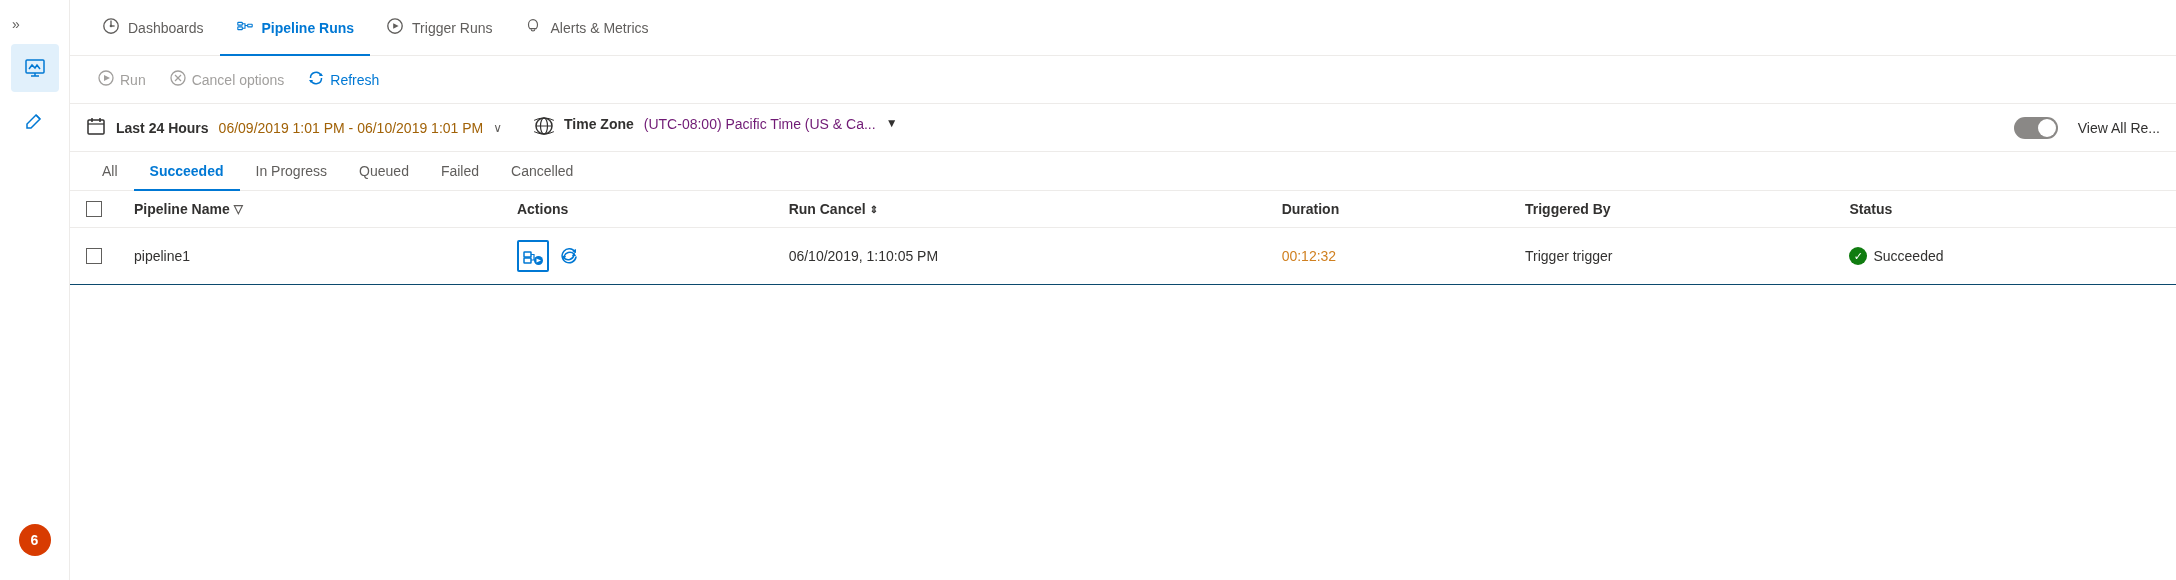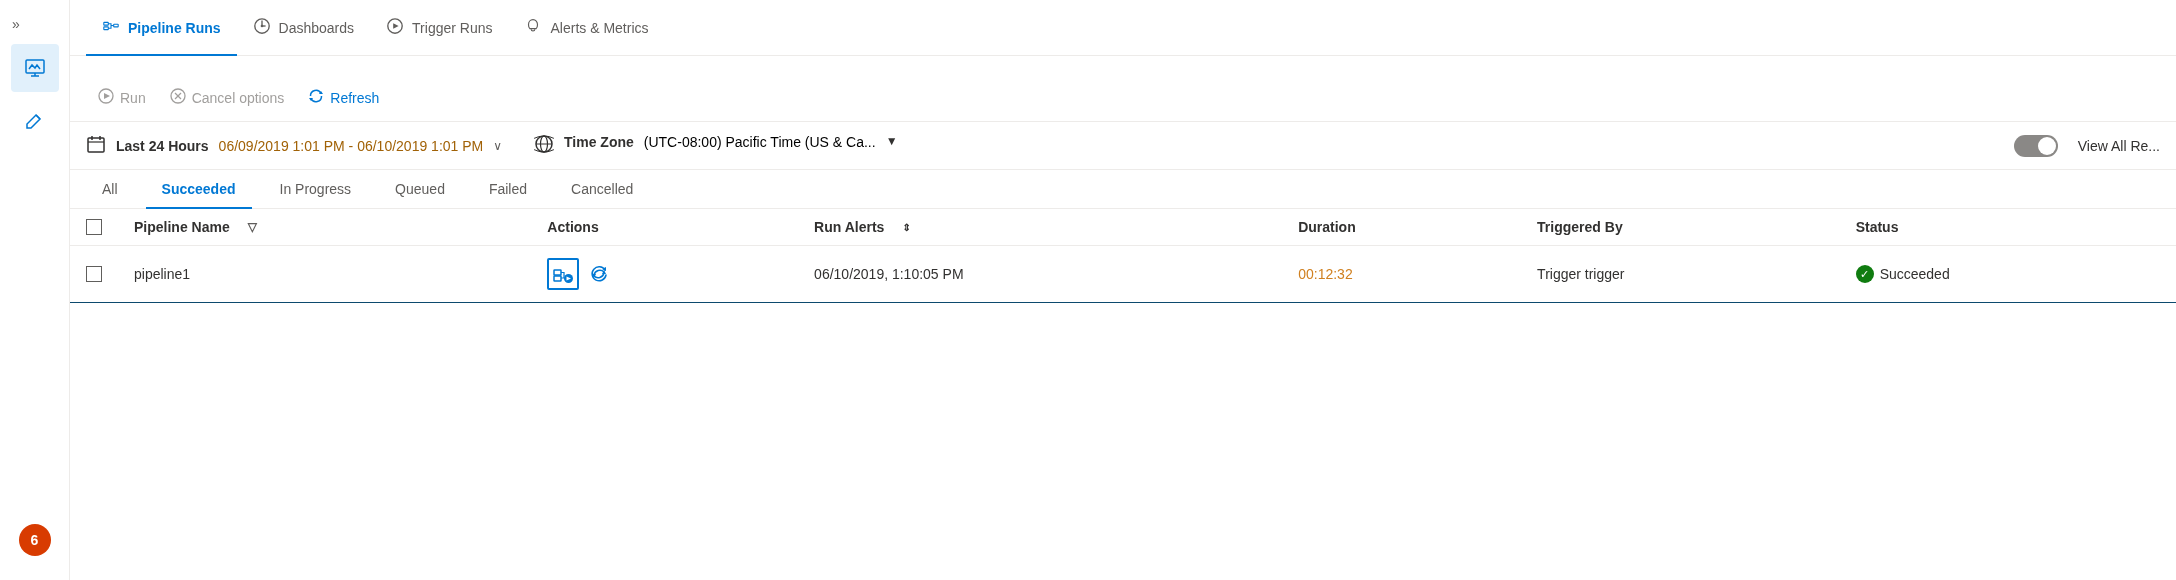--- a/index.html
+++ b/index.html
@@ -113,21 +113,20 @@
       display: flex;
       align-items: center;
       gap: 6px;
       padding: 6px 12px;
       cursor: pointer;
       border: none;
       background: none;
       color: #323130;
       font-size: 14px;
       border-radius: 2px;
-      margin-top: 18px;
     }
 
     .toolbar-btn.disabled {
       color: #a19f9d;
       cursor: default;
     }
 
     
     .filter-bar {
       display: flex;
@@ -165,21 +164,21 @@
       display: flex;
       align-items: flex-start;
       gap: 10px;
     }
 
     .filter-timezone-label {
       font-weight: 600;
     }
 
     .filter-timezone-value {
-      color: #000000;
+      color: #701a75;
     }
 
     .filter-timezone-chevron {
       font-size: 12px;
     }
 
     .filter-toggle {
       display: flex;
       align-items: center;
       gap: 20px;
@@ -210,21 +209,21 @@
       font-size: 14px;
       white-space: nowrap;
     }
 
     
     .status-tabs {
       display: flex;
       align-items: center;
       padding: 0 16px;
       border-bottom: 1px solid #edebe9;
-      gap: 12px;
+      gap: 0;
       flex-shrink: 0;
     }
 
     .status-tab {
       padding: 10px 16px;
       cursor: pointer;
       color: #605e5c;
       font-size: 14px;
       border-bottom: 2px solid transparent;
       position: relative;
@@ -271,21 +270,21 @@
 
     tbody td {
       padding: 12px 16px;
       font-size: 14px;
       color: #323130;
     }
 
     .col-header-sort {
       display: flex;
       align-items: center;
-      gap: 18px;
+      gap: 4px;
     }
 
     .filter-icon {
       color: #605e5c;
       font-size: 12px;
     }
 
     .sort-icon {
       font-size: 10px;
     }
@@ -376,43 +375,43 @@
   </div>
 
   <div class="sidebar-item" style="margin-top:auto;margin-bottom:16px;">
     <div style="width:32px;height:32px;background:#d83b01;border-radius:50%;display:flex;align-items:center;justify-content:center;color:white;font-size:14px;font-weight:bold;">6</div>
   </div>
 </div>
 
 <div class="main-content">
 
   <div class="top-nav">
+    <div class="nav-tab">
+      <span class="nav-tab-icon">
+        <svg width="18" height="18" viewBox="0 0 20 20" fill="none">
+          <circle cx="10" cy="10" r="8" stroke="#605e5c" stroke-width="1.5" fill="none"></circle>
+          <path d="M10 10 L10 4" stroke="#605e5c" stroke-width="1.5"></path>
+          <path d="M10 10 L14 10" stroke="#605e5c" stroke-width="1.5"></path>
+          <circle cx="10" cy="10" r="1.5" fill="#605e5c"></circle>
+        </svg>
+      </span>
+      <span>Dashboards</span>
+    </div>
+
     <div class="nav-tab active">
       <span class="nav-tab-icon">
         <svg width="18" height="18" viewBox="0 0 20 20" fill="none">
           <rect x="2" y="6" width="5" height="3" rx="0.5" stroke="#0078d4" stroke-width="1.2" fill="none"></rect>
           <rect x="2" y="11" width="5" height="3" rx="0.5" stroke="#0078d4" stroke-width="1.2" fill="none"></rect>
           <rect x="13" y="8" width="5" height="3" rx="0.5" stroke="#0078d4" stroke-width="1.2" fill="none"></rect>
           <path d="M7 7.5h3v5H7" stroke="#0078d4" stroke-width="1.2" fill="none"></path>
           <path d="M10 9.5h3" stroke="#0078d4" stroke-width="1.2"></path>
         </svg>
       </span>
       <span>Pipeline Runs</span>
-    </div>
-
-    <div class="nav-tab">
-      <span class="nav-tab-icon">
-        <svg width="18" height="18" viewBox="0 0 20 20" fill="none">
-          <circle cx="10" cy="10" r="8" stroke="#605e5c" stroke-width="1.5" fill="none"></circle>
-          <path d="M10 10 L10 4" stroke="#605e5c" stroke-width="1.5"></path>
-          <path d="M10 10 L14 10" stroke="#605e5c" stroke-width="1.5"></path>
-          <circle cx="10" cy="10" r="1.5" fill="#605e5c"></circle>
-        </svg>
-      </span>
-      <span>Dashboards</span>
     </div>
 
     <div class="nav-tab">
       <span class="nav-tab-icon">
         <svg width="18" height="18" viewBox="0 0 20 20" fill="none">
           <circle cx="10" cy="10" r="8" stroke="#605e5c" stroke-width="1.5" fill="none"></circle>
           <polygon points="8,7 14,10 8,13" fill="#605e5c"></polygon>
         </svg>
       </span>
       <span>Trigger Runs</span>
@@ -530,21 +529,21 @@
             <div class="col-header-sort">
               <span>Pipeline Name</span>
               <span class="filter-icon">▽</span>
             </div>
           </th>
           <th>
             <span>Actions</span>
           </th>
           <th>
             <div class="col-header-sort">
-              <span>Run Alerts</span>
+              <span>Run Cancel</span>
               <span class="sort-icon">⇕</span>
             </div>
           </th>
           <th>
             <span>Duration</span>
           </th>
           <th>
             <span>Triggered By</span>
           </th>
           <th>

